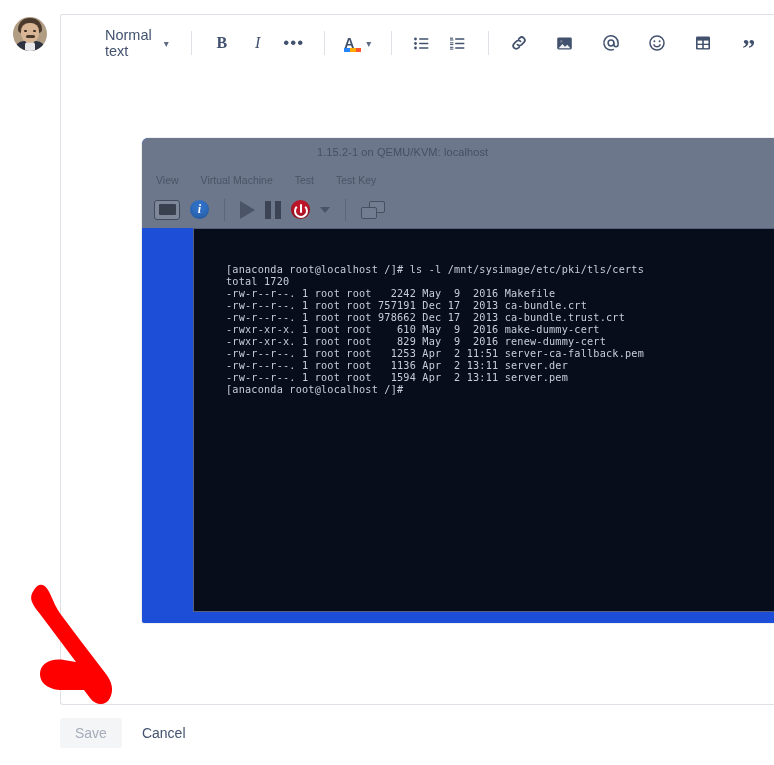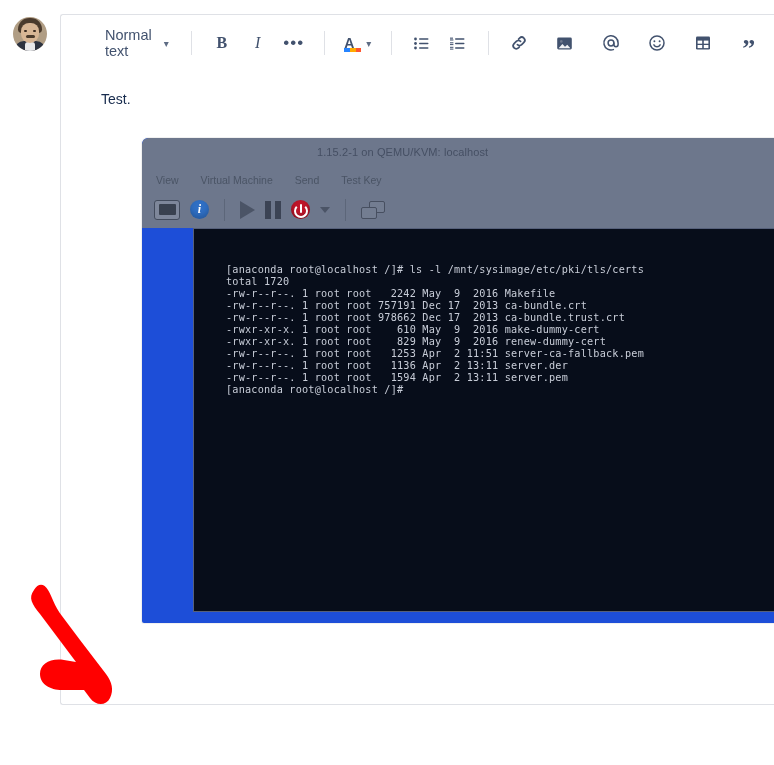--- a/index.html
+++ b/index.html
@@ -323,40 +323,37 @@
       </div>
       <div class="gap6"></div>
       <div class="tb-btn" style="min-width:34px;gap:4px;">
         <svg class="svg-ico" width="15" height="15" viewBox="0 0 15 15" fill="none" stroke="currentColor" stroke-width="1.9" stroke-linecap="round">
           <path d="M7.5 2.4v10.2M2.4 7.5h10.2"></path>
         </svg>
         <span class="chev" style="font-size:10px;color:#5e6c84;">▾</span>
       </div>
     </div>
 
-    <div class="content">
-      <p class="para">Test.</p>
-    </div>
   </div>
 
   <div class="shot">
 
     <div class="vm-titlebar">
       <div class="vm-title">1.15.2-1 on QEMU/KVM: localhost</div>
       <div class="vm-winbtns">
         <span class="wb min">_</span>
         <span class="wb max"></span>
         <span class="wb close">✕</span>
       </div>
     </div>
 
     <div class="vm-menu">
       <span>View</span>
       <span>Virtual Machine</span>
-      <span>Send</span>
+      <span>Test</span>
       <span>Test Key</span>
     </div>
 
     <div class="vm-tools">
       <div class="vt">
           <span class="ico-console">
             <i></i>
           </span>
         </div>
       <div class="vt">
@@ -402,20 +399,24 @@
 -rwxr-xr-x. 1 root root    610 May  9  2016 make-dummy-cert
 -rwxr-xr-x. 1 root root    829 May  9  2016 renew-dummy-cert
 -rw-r--r--. 1 root root   1253 Apr  2 11:51 server-ca-fallback.pem
 -rw-r--r--. 1 root root   1136 Apr  2 13:11 server.der
 -rw-r--r--. 1 root root   1594 Apr  2 13:11 server.pem
 [anaconda root@localhost /]#</div>
     </div>
   </div>
 
 
+  <div class="footer">
+    <button class="btn-save">Save</button>
+    <button class="btn-cancel">Cancel</button>
+  </div>
 
   <svg class="arrow" viewBox="0 0 110 130">
     <path d="M16 12 C 10 20, 14 26, 22 36 L 58 84 L 46 82 C 32 80, 22 86, 22 96
              C 22 106, 32 112, 44 112 L 66 112 L 72 120 C 78 128, 88 128, 92 120
              C 96 112, 94 104, 88 96 L 62 62 L 44 38 C 36 28, 34 18, 30 12
              C 26 5, 20 5, 16 12 Z" fill="#ff0000"></path>
   </svg>
 
 </div>
 

